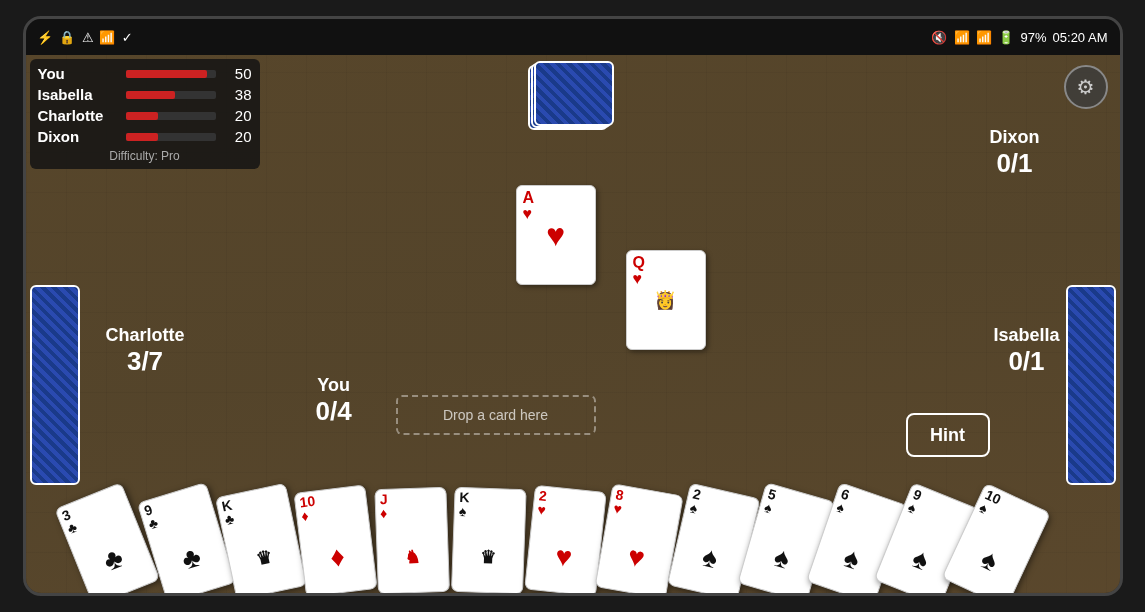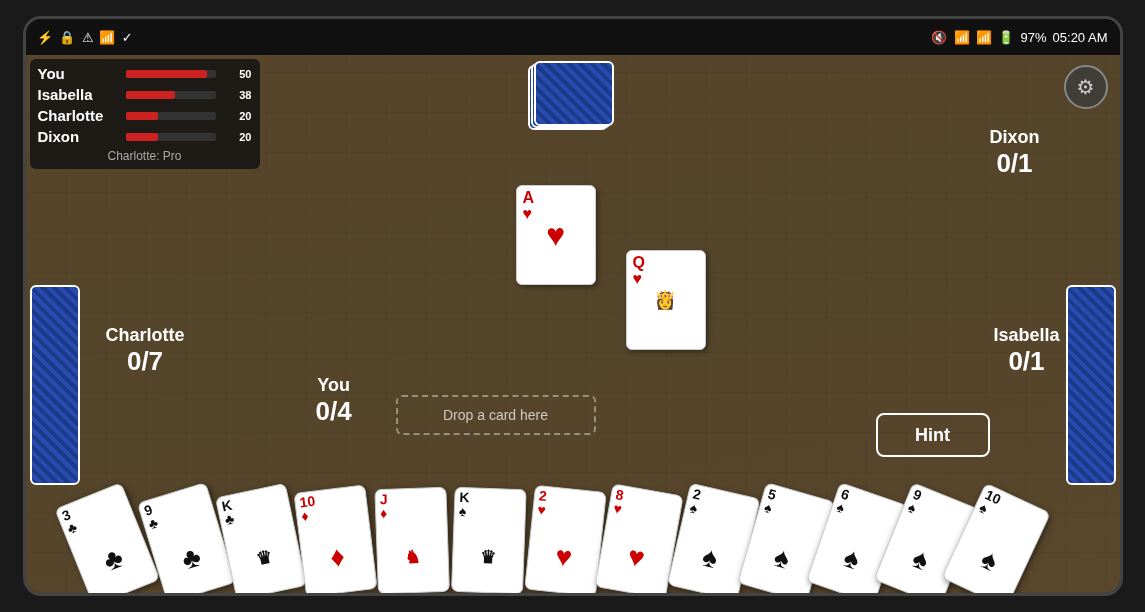--- a/index.html
+++ b/index.html
@@ -95,22 +95,22 @@
       margin: 0 8px;
       border-radius: 2px;
     }
     .score-bar {
       height: 100%;
       background: #cc2222;
       border-radius: 2px;
     }
     .score-val {
       color: white;
-      font-size: 11px;
-      font-weight: bold;
+      font-size: 15px;
+      font-weight: normal;
       width: 28px;
       text-align: right;
     }
 
     
     .difficulty-label {
       color: #aaa;
       font-size: 12px;
       text-align: center;
       margin-top: 2px;
@@ -221,21 +221,21 @@
       color: rgba(255,255,255,0.7);
       font-size: 14px;
       text-align: right;
     }
 
     
     .hint-btn {
       position: absolute;
       top: 358px;
       right: 130px;
-      width: 114px;
+      width: 84px;
       height: 44px;
       background: transparent;
       border: 2px solid white;
       border-radius: 8px;
       color: white;
       font-size: 18px;
       font-weight: bold;
       cursor: pointer;
       display: flex;
       align-items: center;
@@ -377,21 +377,21 @@
         </div>
         <span class="score-val">20</span>
       </div>
       <div class="score-row">
         <span class="score-name">Dixon</span>
         <div class="score-bar-wrap">
           <div class="score-bar" style="width:36%"></div>
         </div>
         <span class="score-val">20</span>
       </div>
-      <div class="difficulty-label">Charlotte: Pro</div>
+      <div class="difficulty-label">Difficulty: Pro</div>
     </div>
 
     <div class="settings-btn">
       <span style="font-size:20px;color:#ccc;">⚙</span>
     </div>
 
     <div class="deck-top">
       <div class="deck-card">
           <div class="deck-card-inner"></div>
         </div>
@@ -403,21 +403,21 @@
         </div>
     </div>
 
     <div class="side-deck side-deck-left" style="background: repeating-linear-gradient(45deg,#1a3a8a,#1a3a8a 4px,#2a4ab0 4px,#2a4ab0 8px);">
     </div>
     <div class="side-deck side-deck-right" style="background: repeating-linear-gradient(45deg,#1a3a8a,#1a3a8a 4px,#2a4ab0 4px,#2a4ab0 8px);">
     </div>
 
     <div class="player-label" style="left: 80px; top: 270px;">
       <div class="player-name">Charlotte</div>
-      <div class="player-score">0/7</div>
+      <div class="player-score">3/7</div>
     </div>
 
     <div class="player-label" style="left: 290px; top: 320px;">
       <div class="player-name">You</div>
       <div class="player-score">0/4</div>
     </div>
 
     <div class="dixon-label">
       <div class="player-name">Dixon</div>
       <div class="player-score">0/1</div>

